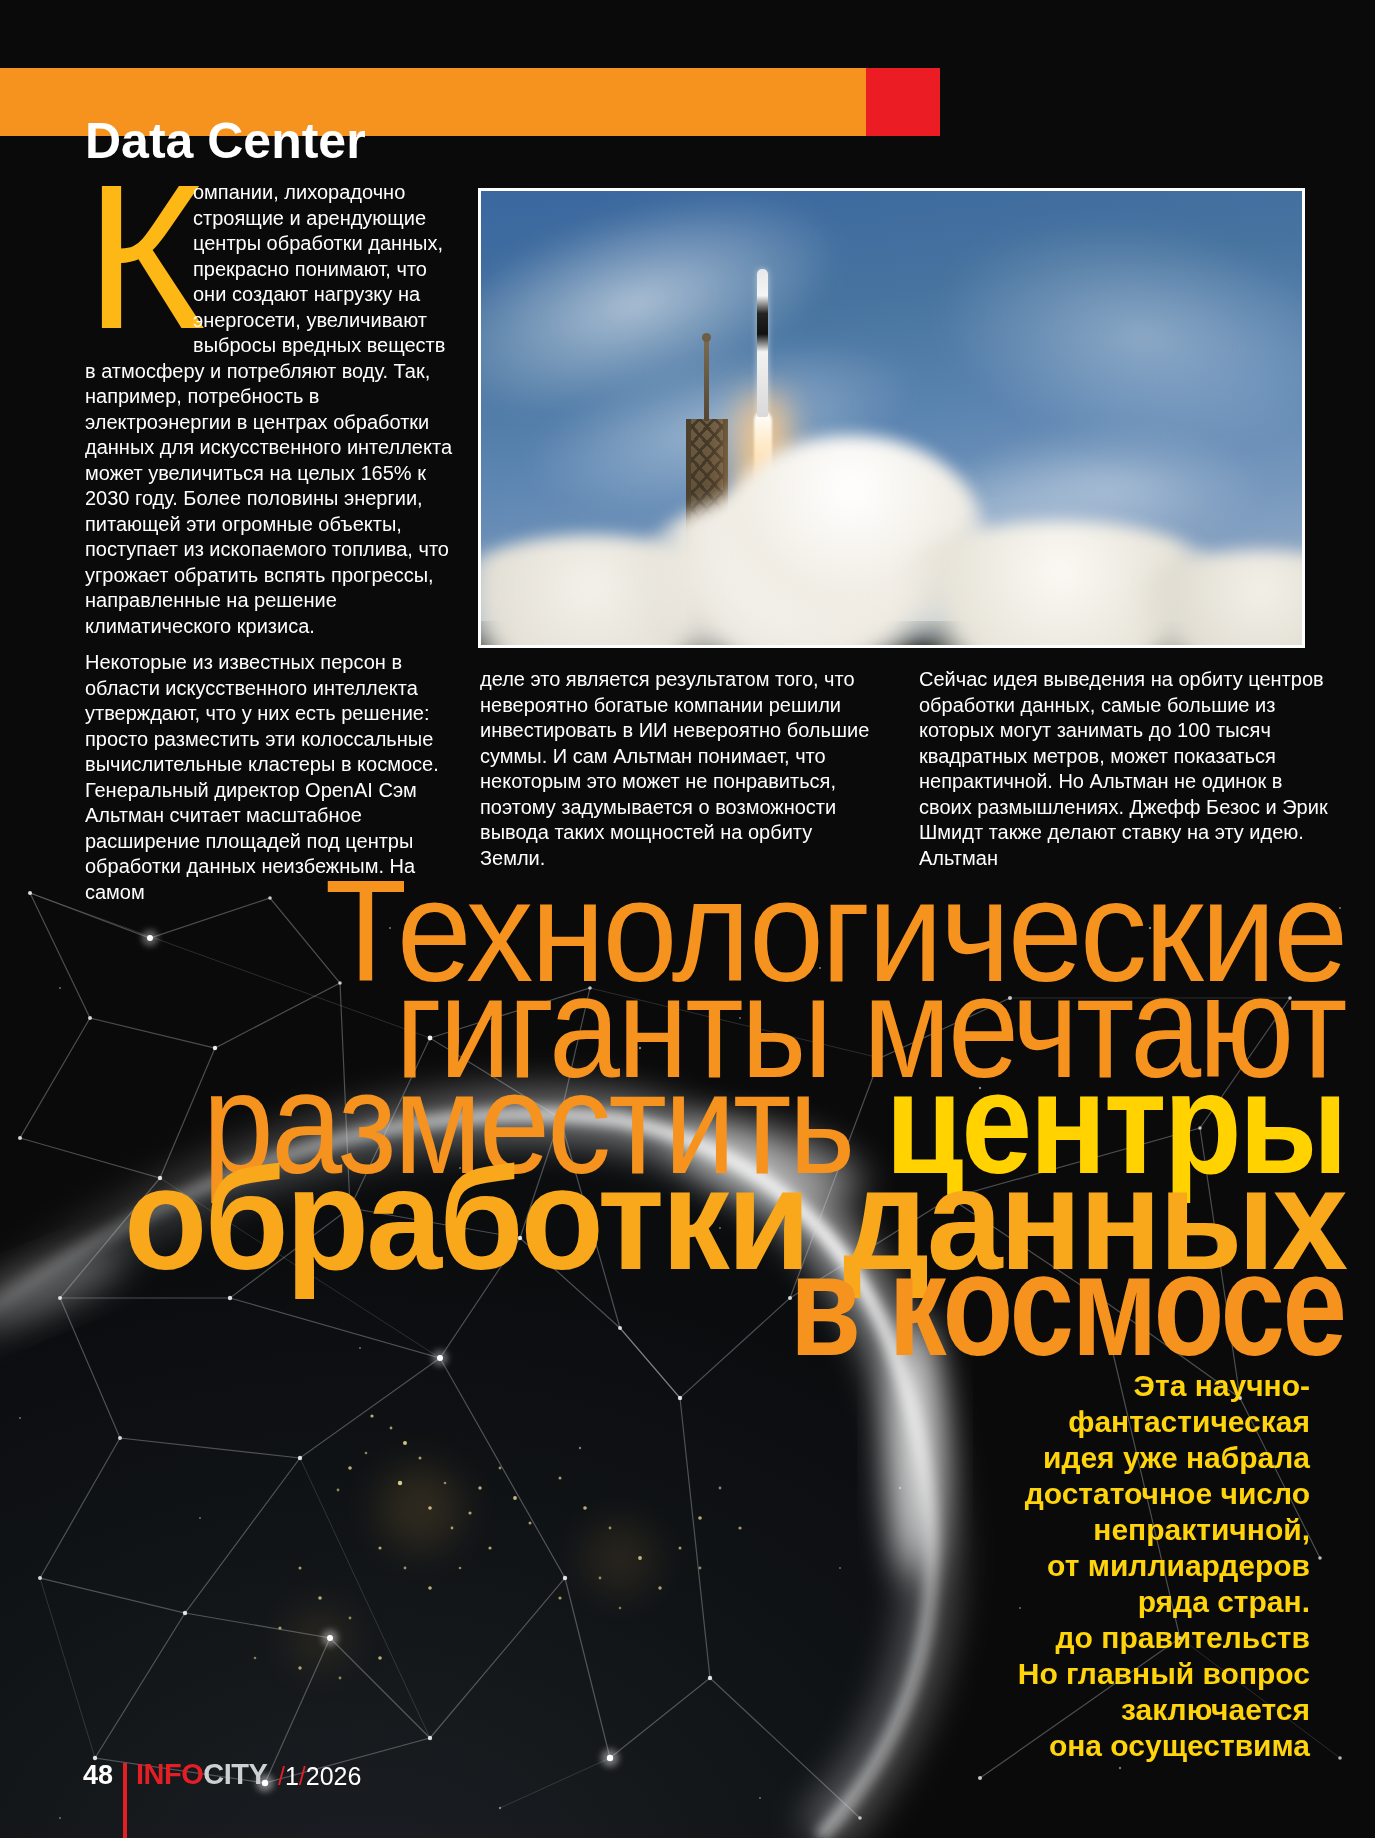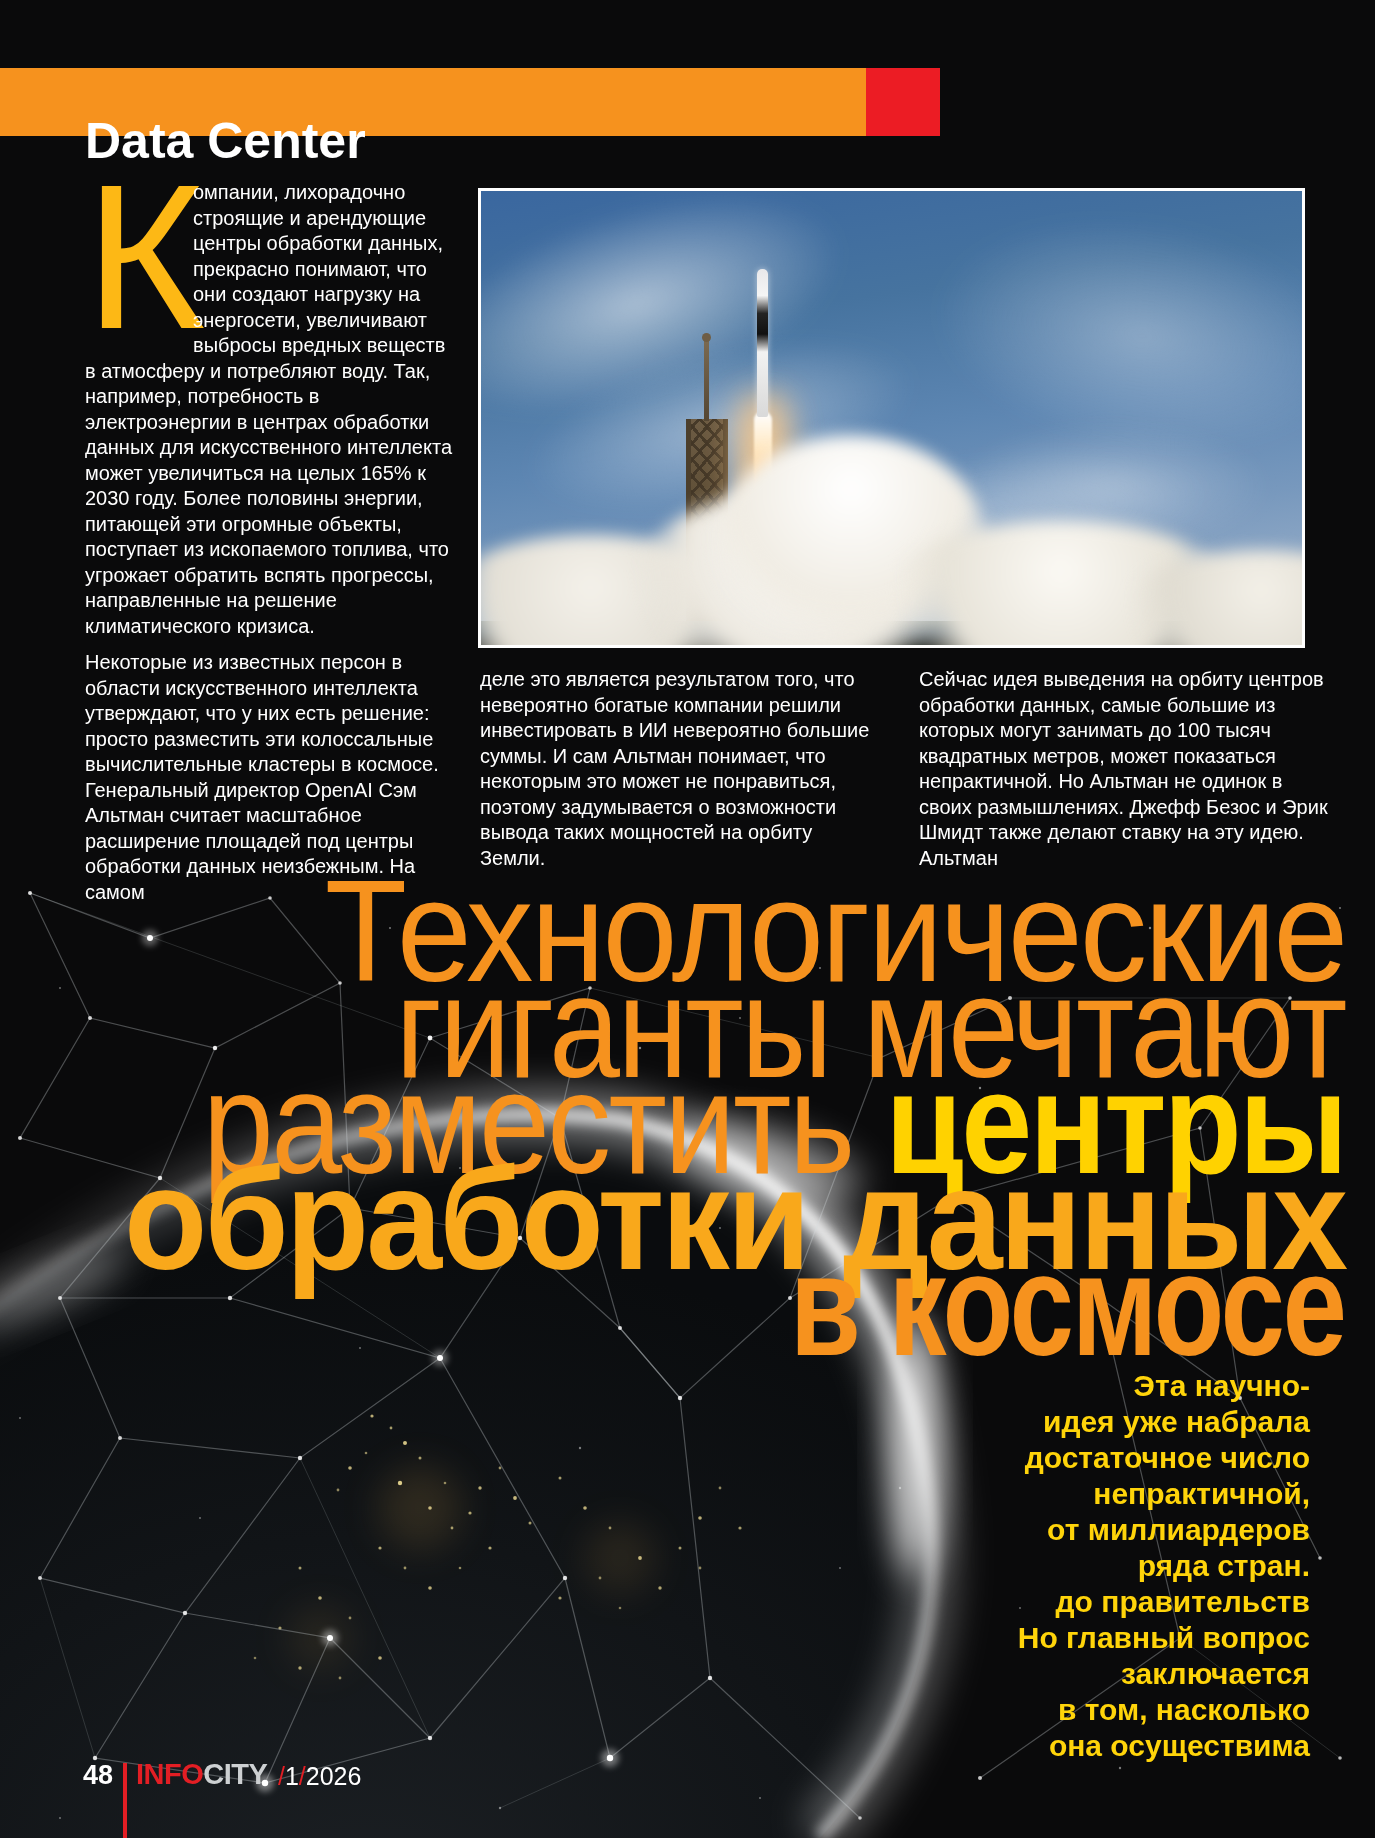--- a/index.html
+++ b/index.html
@@ -350,29 +350,29 @@
   <h1 class="headline">
     <div class="hl hl1">Технологические</div>
     <div class="hl hl2">гиганты мечтают</div>
     <div class="hl hl3"><span>разместить </span><span class="accent">центры</span></div>
     <div class="hl hl4">обработки данных</div>
     <div class="hl hl5">в космосе</div>
   </h1>
 
   <div class="standfirst">
     <div>Эта научно-</div>
+    <div>фантастическая</div>
     <div>идея уже набрала</div>
     <div>достаточное число</div>
     <div>непрактичной,</div>
     <div>от миллиардеров</div>
     <div>ряда стран.</div>
     <div>до правительств</div>
     <div>Но главный вопрос</div>
     <div>заключается</div>
-    <div>в том, насколько</div>
     <div>она осуществима</div>
   </div>
 
   <span class="footer-pageno">48</span>
   <div class="footer-rule"></div>
   <span class="footer-brand"><span class="red">INFO</span><span class="gray">CITY</span></span>
   <span class="footer-issue"><span class="red">/</span><span>1</span><span class="red">/</span><span>2026</span></span>
 
 </div>
 

